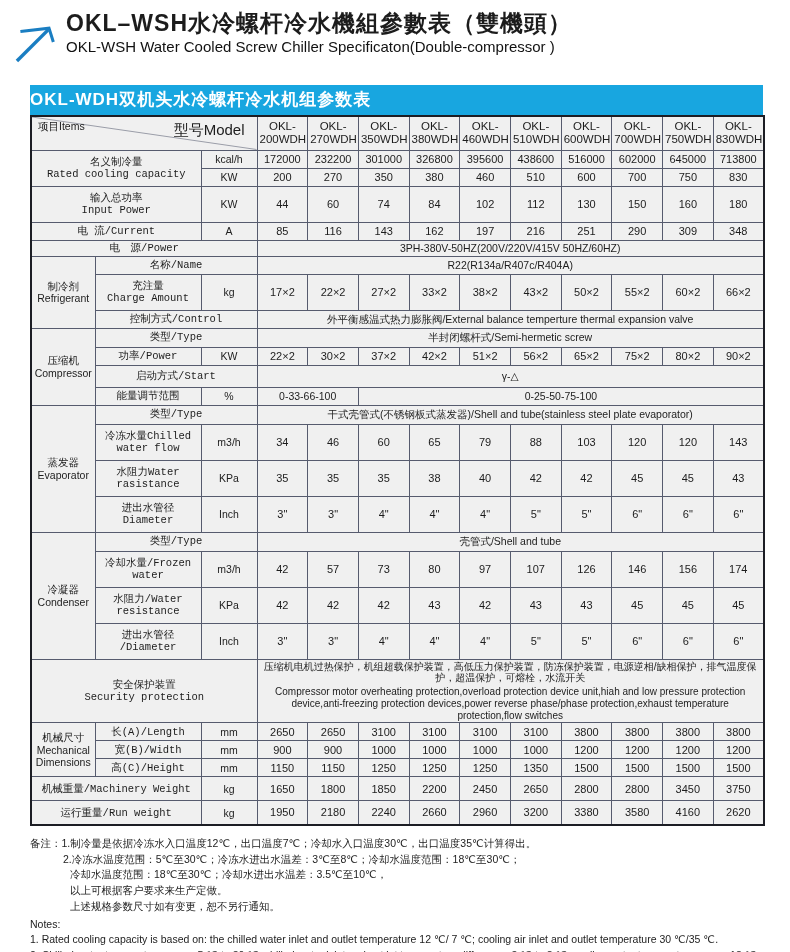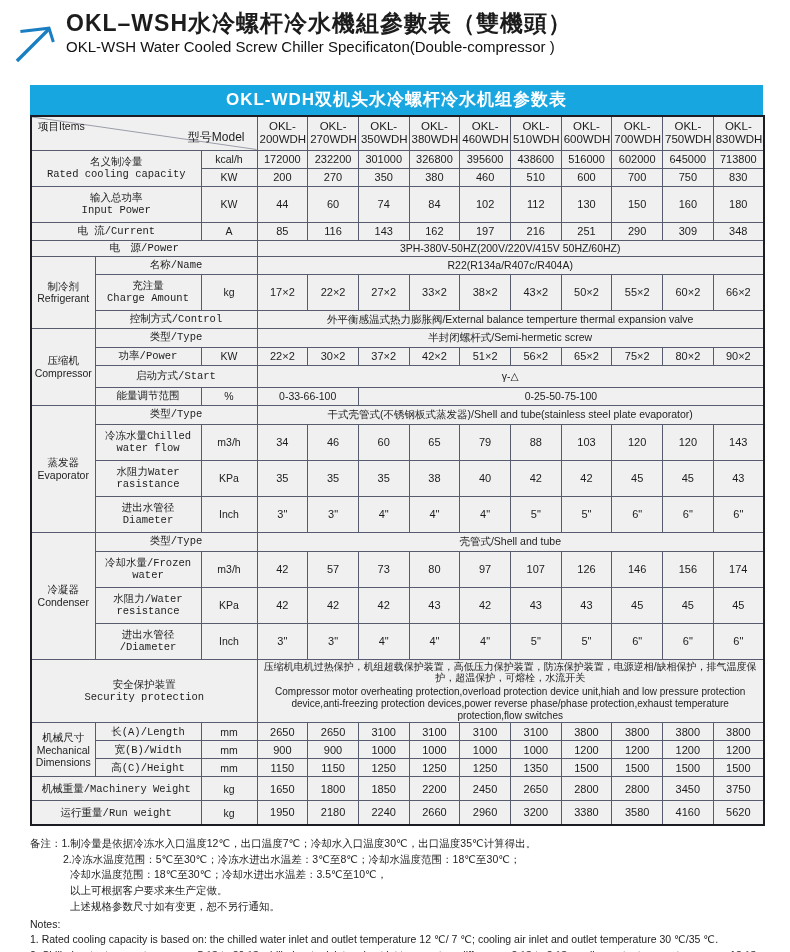--- a/index.html
+++ b/index.html
@@ -12,21 +12,21 @@
 
   
   .doc-header{position:relative;padding-left:36px;min-height:62px;}
   .logo{position:absolute;left:-20px;top:6px;width:52px;height:52px;}
   .title-zh{font-size:23px;font-weight:700;letter-spacing:1px;line-height:1.2;white-space:nowrap;}
   .title-en{font-size:15px;font-weight:400;color:#111;margin-top:0;white-space:nowrap;}
 
   
   .banner{
     margin-top:13px;height:30px;background:#18a6e0;color:#ffffff;
-    font-size:17px;font-weight:700;text-align:center;line-height:30px;letter-spacing:1px;
+    font-size:17px;font-weight:700;text-align:left;line-height:30px;letter-spacing:1px;
   }
 
   
   table.spec{
     border-collapse:collapse;table-layout:fixed;width:733px;
     border:2px solid #1c1d24;font-size:11px;
   }
   table.spec td{
     border:1px solid #565b6e;text-align:center;vertical-align:middle;
     padding:1px 2px;background:#f0f0f0;line-height:1.18;overflow:hidden;
@@ -36,21 +36,21 @@
   td.grp{font-size:10.5px;}
   td.unit{font-size:10.5px;}
   td.model{font-size:11.5px;}
   td.merged{font-size:10.5px;}
   .pre{white-space:pre-line;}
 
   
   td.corner{position:relative;padding:0;}
   td.corner svg{position:absolute;left:0;top:0;width:100%;height:100%;}
   td.corner .c-items{position:absolute;left:6px;bottom:17px;font-size:10.5px;}
-  td.corner .c-model{position:absolute;right:12px;top:13px;font-size:12px;}
+  td.corner .c-model{position:absolute;right:12px;top:4px;font-size:15px;}
 
   
   tr.h-head{height:34px;} tr.h-s{height:18px;} tr.h-d{height:36px;}
   tr.h-pow{height:16px;} tr.h-start{height:22px;} tr.h-type{height:19px;}
   tr.h-w{height:24px;}
 
   td.security{
     text-align:left;padding:3px 6px;font-size:10px;line-height:1.4;vertical-align:middle;
   }
   td.security .zh{margin:0 0 2px 0;}
@@ -418,21 +418,21 @@
       <td class="unit">kg</td>
     <td class="v">1950</td>
           <td class="v">2180</td>
           <td class="v">2240</td>
           <td class="v">2660</td>
           <td class="v">2960</td>
           <td class="v">3200</td>
           <td class="v">3380</td>
           <td class="v">3580</td>
           <td class="v">4160</td>
-          <td class="v">5620</td>
+          <td class="v">2620</td>
         </tr>
   </tbody>
     </table>
 
   <div class="notes">
     <div>备注：1.制冷量是依据冷冻水入口温度12℃，出口温度7℃；冷却水入口温度30℃，出口温度35℃计算得出。</div>
     <div class="ind1">2.冷冻水温度范围：5℃至30℃；冷冻水进出水温差：3℃至8℃；冷却水温度范围：18℃至30℃；</div>
     <div class="ind2">冷却水温度范围：18℃至30℃；冷却水进出水温差：3.5℃至10℃，</div>
     <div class="ind2">以上可根据客户要求来生产定做。</div>
     <div class="ind2">上述规格参数尺寸如有变更，恕不另行通知。</div>

